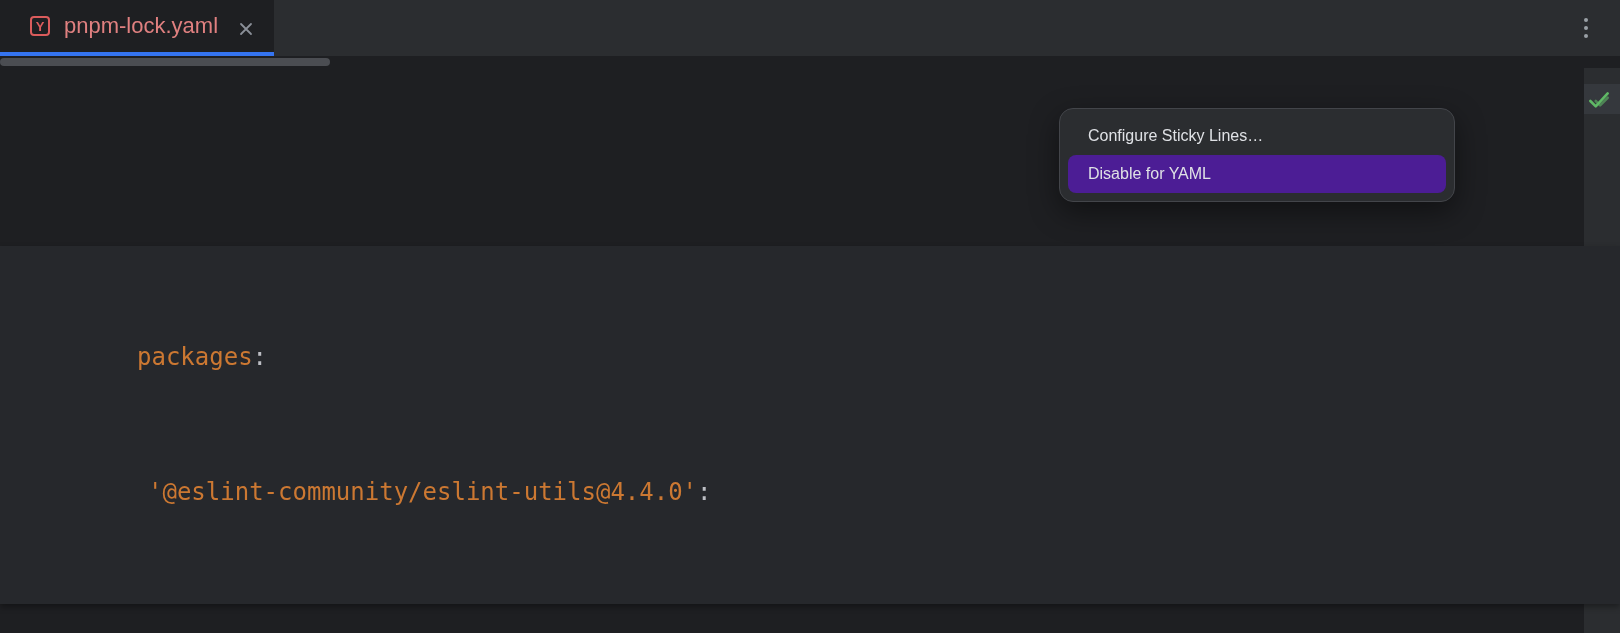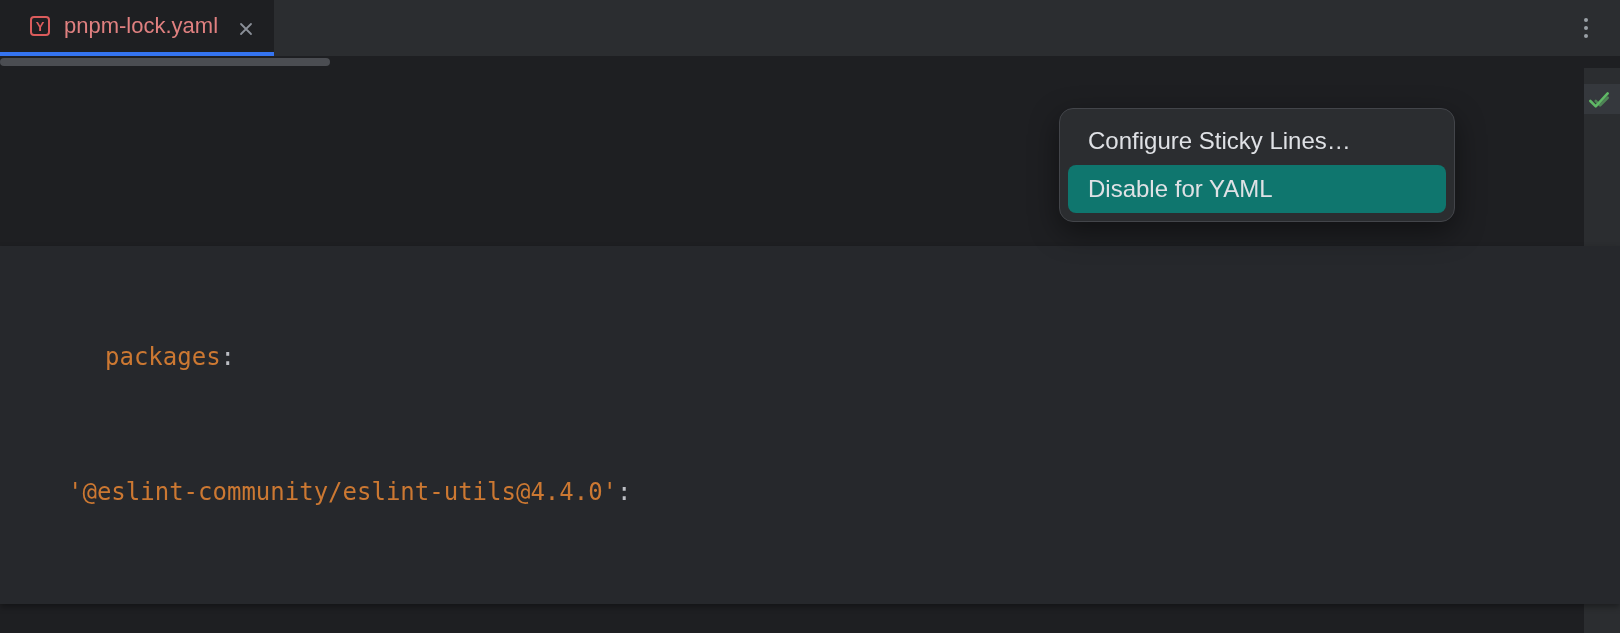--- a/index.html
+++ b/index.html
@@ -97,21 +97,21 @@
     box-shadow: 0 3px 6px rgba(0,0,0,.35);
     position:relative;
     z-index:3;
   }
   .sticky-row{
     padding-left:105px;
     height:46px;
     display:flex;
     align-items:center;
   }
-  .k { color:#cc7832; } 
+  .k { color:#cc7832;margin-left:32px; } 
   .p { color:#bcbec4; }
 
   
   .checkmark{
     position:absolute;
     right:8px;
     top:88px;
     color:#5fb865;
     z-index:6;
   }
@@ -122,30 +122,30 @@
     left:1059px;
     top:108px;
     width:396px;
     background:#2b2d30;
     border:1px solid #43454a;
     border-radius:14px;
     box-shadow:0 10px 30px rgba(0,0,0,.45);
     padding:8px 8px;
     z-index:5;
     font-family:-apple-system,BlinkMacSystemFont,"Segoe UI",sans-serif;
-    font-size:24px;
+    font-size:16px;
     color:#dfe1e5;
   }
   .menu-item{
     padding:10px 20px;
     border-radius:8px;
     cursor:pointer;
   }
   .menu-item.selected{
-    background:#0f766e;
+    background:#4c1d95;
   }
 
   
   .minimap{
     position:absolute;
     right:0;
     top:68px;
     width:36px;
     bottom:0;
     background:#2b2d30;
@@ -192,21 +192,21 @@
   <div class="hl"></div>
 </div>
 
 <div class="editor">
 
   
   <div class="sticky">
     <div class="sticky-row">
       <span class="k">packages</span><span class="p">:</span>
     </div>
-    <div class="sticky-row" style="padding-left:68px">
+    <div class="sticky-row" style="padding-left:116px">
       <span class="k">'@eslint-community/eslint-utils@4.4.0'</span><span class="p">:</span>
     </div>
   </div>
 
   
   
 </div>
 
 <div class="menu">
   <div class="menu-item">Configure Sticky Lines…</div>

